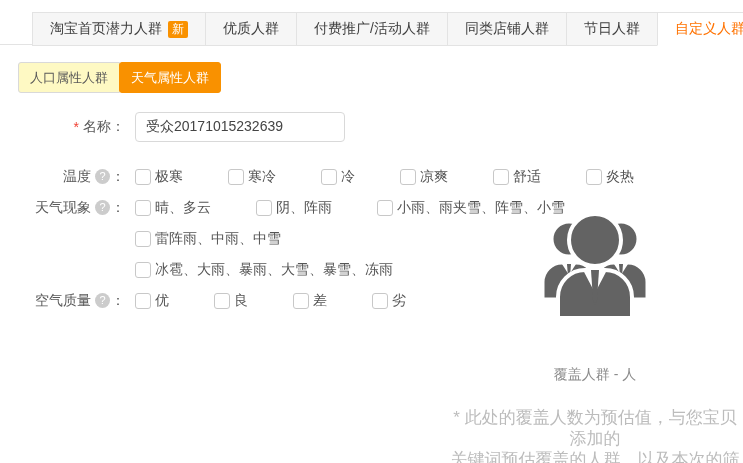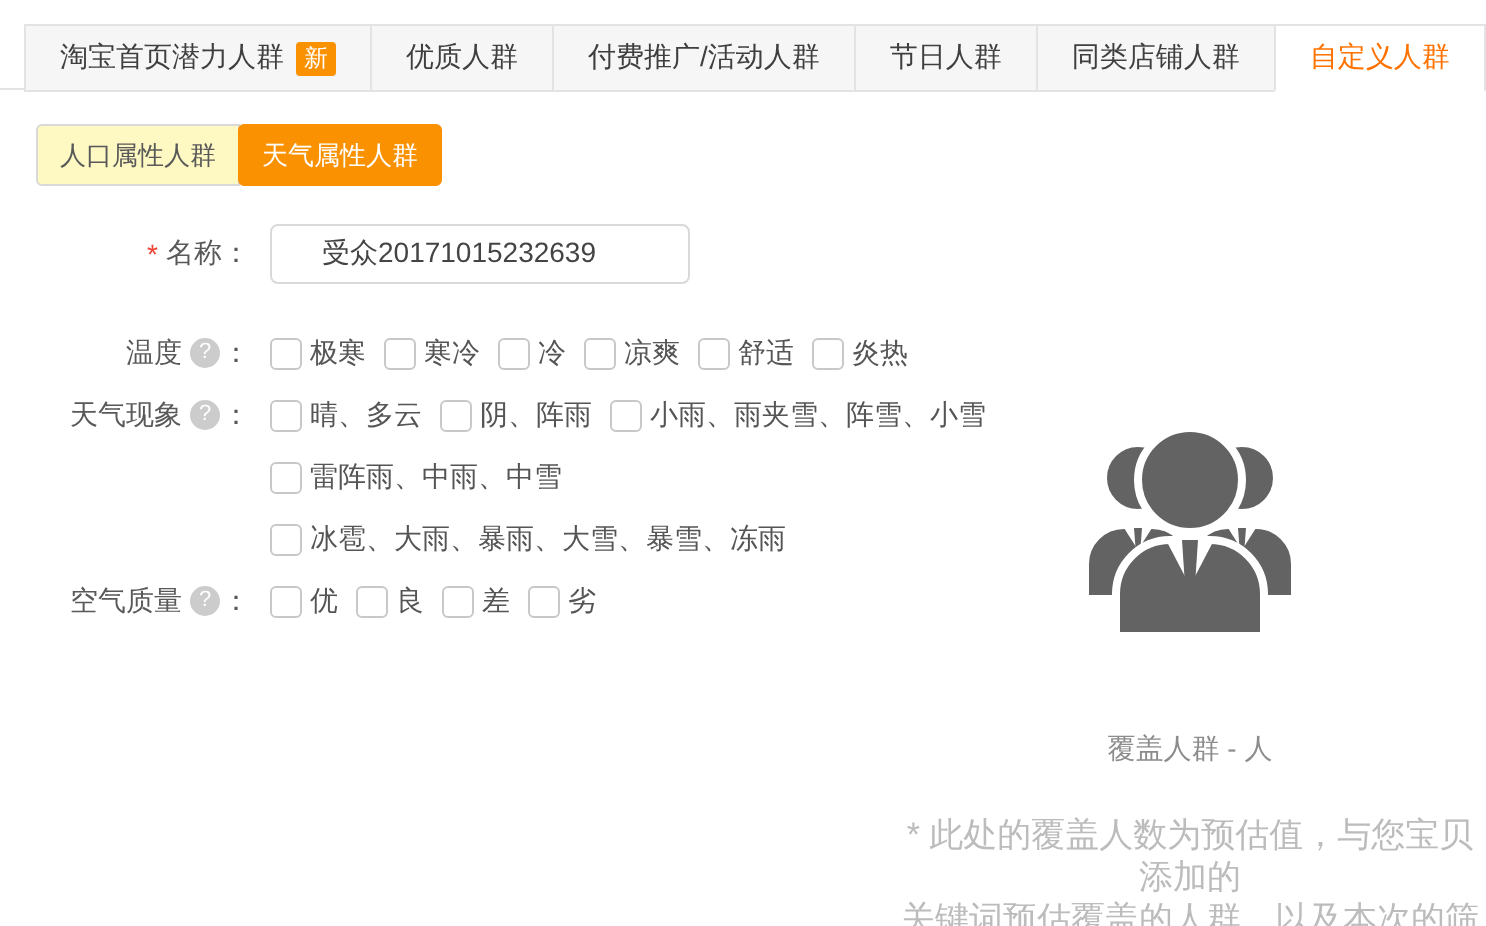--- a/index.html
+++ b/index.html
@@ -9,21 +9,21 @@
     --coverage-text:#8c8c8c; --note-text:#bcbcbc; --people:#636363;
   }
   *{box-sizing:border-box;}
   html,body{margin:0;padding:0;}
   body{
     width:743px;height:463px;overflow:hidden;background:#fff;position:relative;
     font-family:"Liberation Sans","DejaVu Sans",sans-serif;
     -webkit-font-smoothing:antialiased;
   }
   
-  .tabbar{display:flex;align-items:stretch;padding-left:12px;margin-top:12px;height:33px;border-bottom:1px solid var(--border);}
+  .tabbar{display:flex;align-items:stretch;padding-left:32px;margin-top:12px;height:33px;border-bottom:1px solid var(--border);}
   .tab{
     display:flex;align-items:center;height:34px;margin-bottom:-1px;padding:0 17px;
     background:var(--tab-bg);border:1px solid var(--border);margin-right:-1px;
     font-size:14px;color:var(--tab-text);cursor:pointer;white-space:nowrap;
   }
   .tab.active{background:#fff;border-bottom-color:#fff;color:var(--tab-active-text);z-index:2;position:relative;}
   .badge{
     display:inline-block;margin-left:6px;padding:0 4px;height:17px;line-height:17px;
     border-radius:2px;background:var(--orange);color:#fff;font-size:12px;
   }
@@ -45,26 +45,26 @@
     font-size:14px;color:var(--label-text);white-space:nowrap;
   }
   .req{color:var(--required);margin-right:4px;font-size:14px;}
   .help{
     width:15px;height:15px;border-radius:50%;background:var(--help-bg);color:#fff;
     font-size:11px;line-height:15px;text-align:center;display:inline-block;
     margin:0 1px 0 4px;cursor:pointer;
   }
   .name-row{display:flex;align-items:center;height:30px;margin-bottom:19px;}
   .name-input{
-    width:210px;height:30px;margin-left:10px;padding:0 25px;border:1px solid var(--input-border);
+    width:210px;height:30px;margin-left:10px;padding:0 10px;border:1px solid var(--input-border);
     border-radius:4px;font-size:14px;color:var(--input-text);outline:none;
     font-family:"Liberation Sans","DejaVu Sans",sans-serif;
   }
   .gline{display:flex;align-items:center;height:31px;}
-  .items{display:flex;align-items:center;margin-left:10px;}
+  .items{display:flex;align-items:center;margin-left:10px;gap:36px;}
   .chk{display:inline-flex;align-items:center;margin-right:9px;font-size:14px;color:#555;cursor:pointer;white-space:nowrap;}
   .box{
     width:16px;height:16px;border:1px solid var(--checkbox-border);border-radius:3px;
     background:#fff;margin-right:4px;flex:0 0 16px;
   }
   
   .summary{position:absolute;left:450px;top:200px;width:290px;text-align:center;}
   .summary svg{display:block;margin:0 auto;}
   .coverage{margin-top:50px;font-size:14px;color:var(--coverage-text);}
   .note{margin-top:23px;font-size:17px;line-height:21px;color:var(--note-text);}
@@ -77,24 +77,24 @@
       <span>淘宝首页潜力人群</span>
       <span class="badge">新</span>
     </div>
     <div class="tab">
       <span>优质人群</span>
     </div>
     <div class="tab">
       <span>付费推广/活动人群</span>
     </div>
     <div class="tab">
+      <span>同类店铺人群</span>
+    </div>
+    <div class="tab">
       <span>节日人群</span>
-    </div>
-    <div class="tab">
-      <span>同类店铺人群</span>
     </div>
     <div class="tab active">
       <span>自定义人群</span>
     </div>
   </div>
 
 <div class="subtabs">
     <div class="subtab">人口属性人群</div>
     <div class="subtab active">天气属性人群</div>
   </div>

